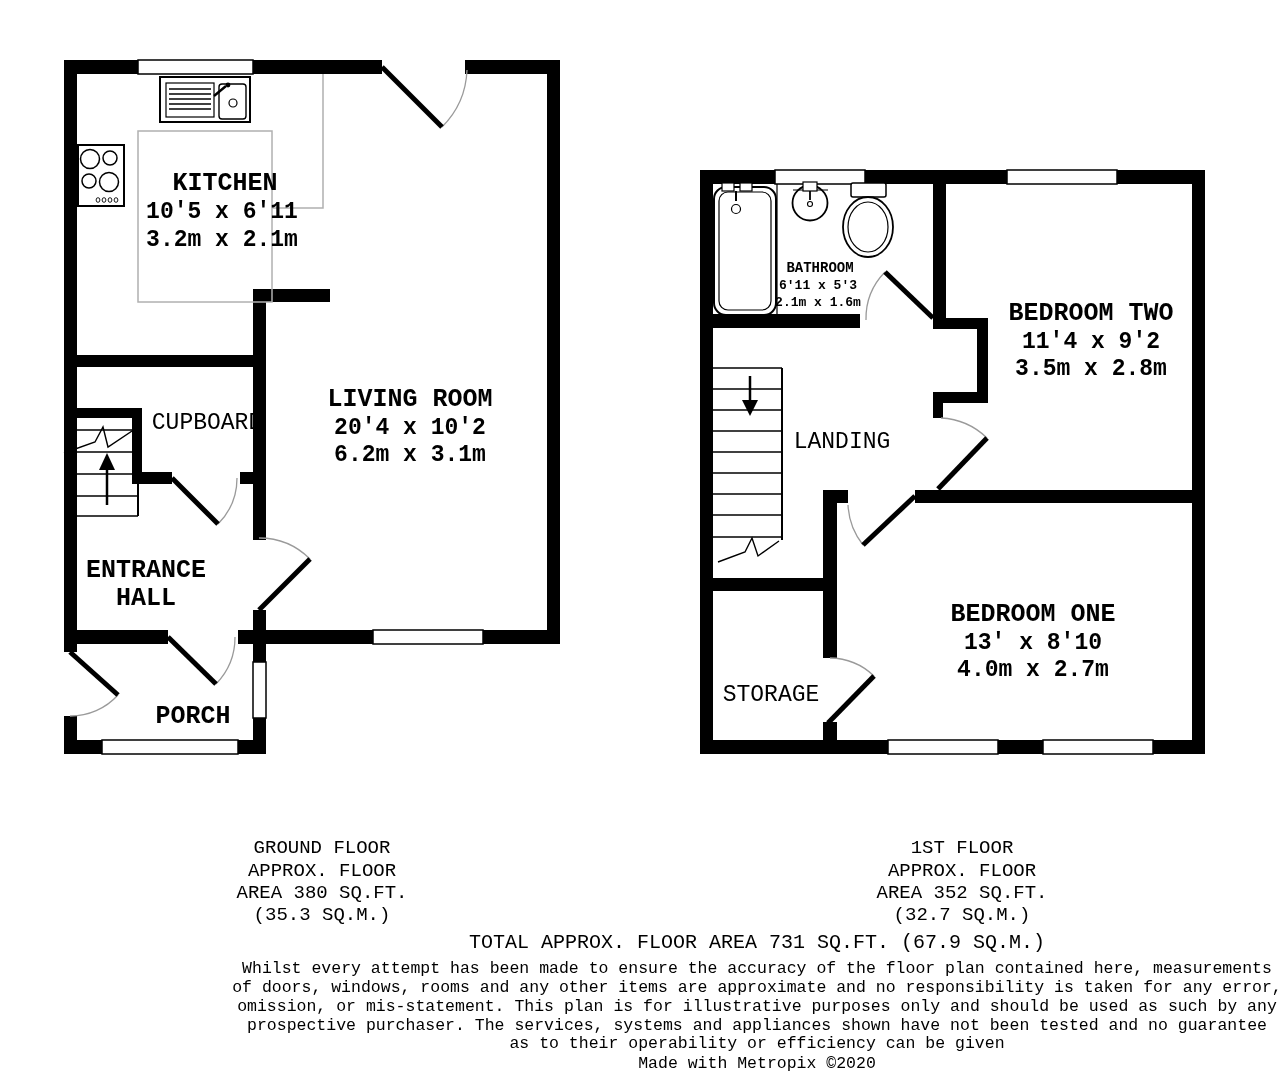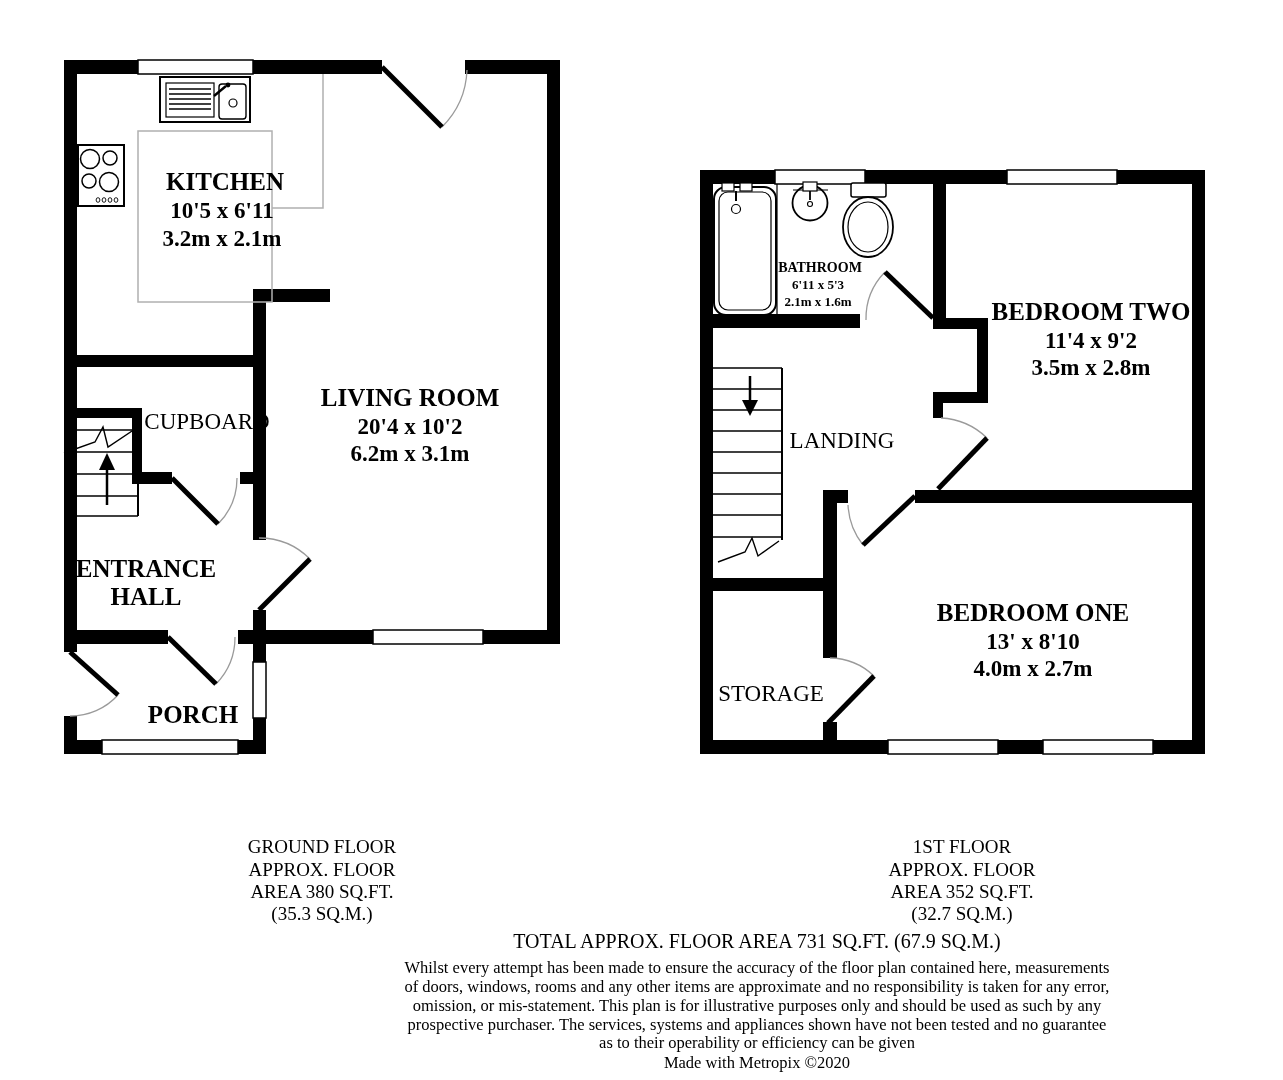--- a/index.html
+++ b/index.html
@@ -1,17 +1,17 @@
 <!DOCTYPE html>
 <html><head>
 <meta charset="utf-8">
 <style>
   html,body{margin:0;padding:0;background:#ffffff;}
   #stage{position:relative;width:1283px;height:1080px;background:#ffffff;overflow:hidden;
-         font-family:Liberation Serif, serif;}
+         font-family:Liberation Mono, monospace;}
   svg{position:absolute;left:0;top:0;}
   text{fill:#000000;}
   .room-name{font-weight:bold;font-size:25px;}
   .room-dim{font-weight:bold;font-size:23px;}
   .room-name-light{font-weight:normal;font-size:23px;}
   .room-name-sm{font-weight:bold;font-size:14px;}
   .room-dim-sm{font-weight:bold;font-size:13px;}
   .caption{font-size:19px;}
   .total{font-size:20px;}
   .disclaimer{font-size:16.5px;}

